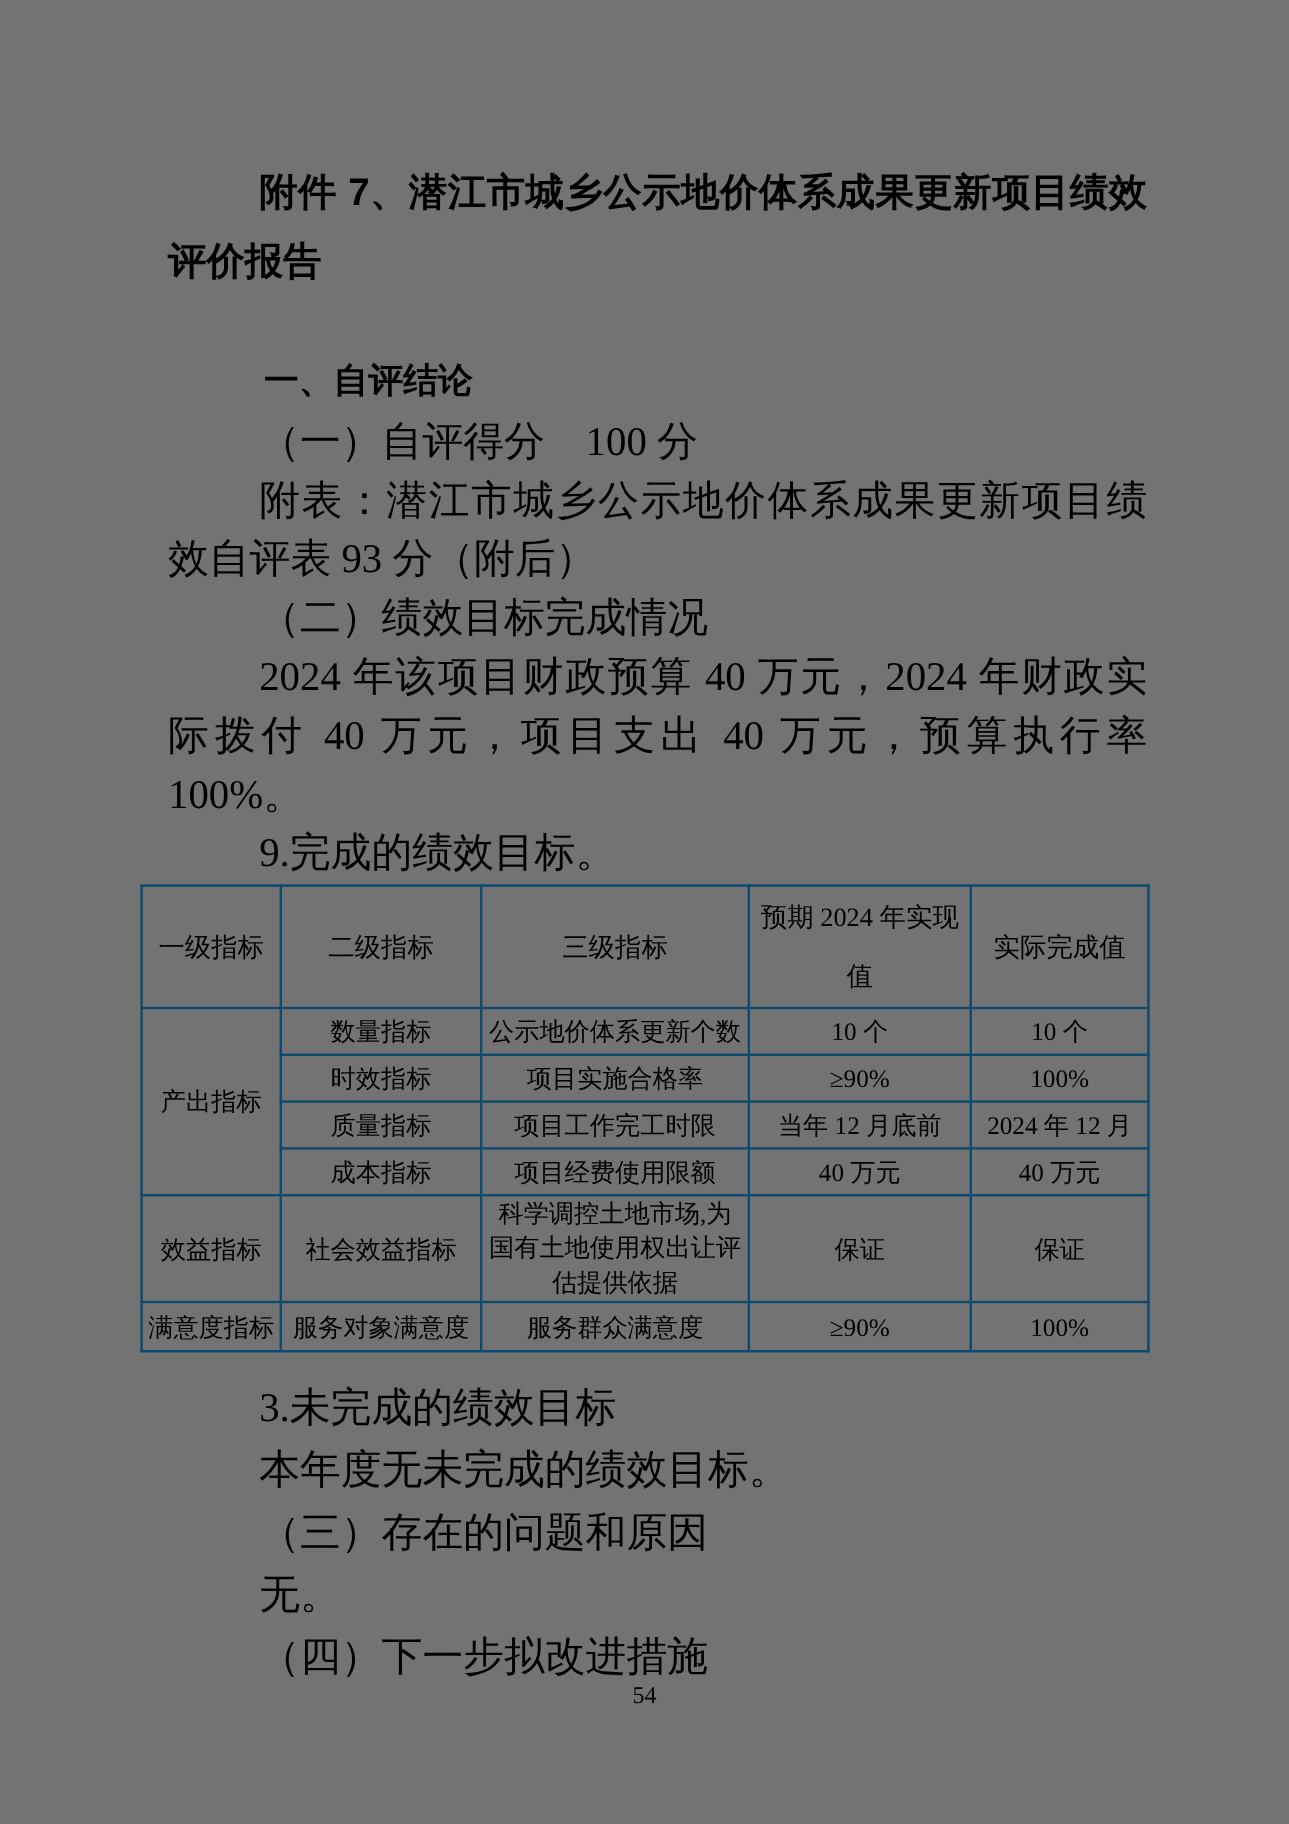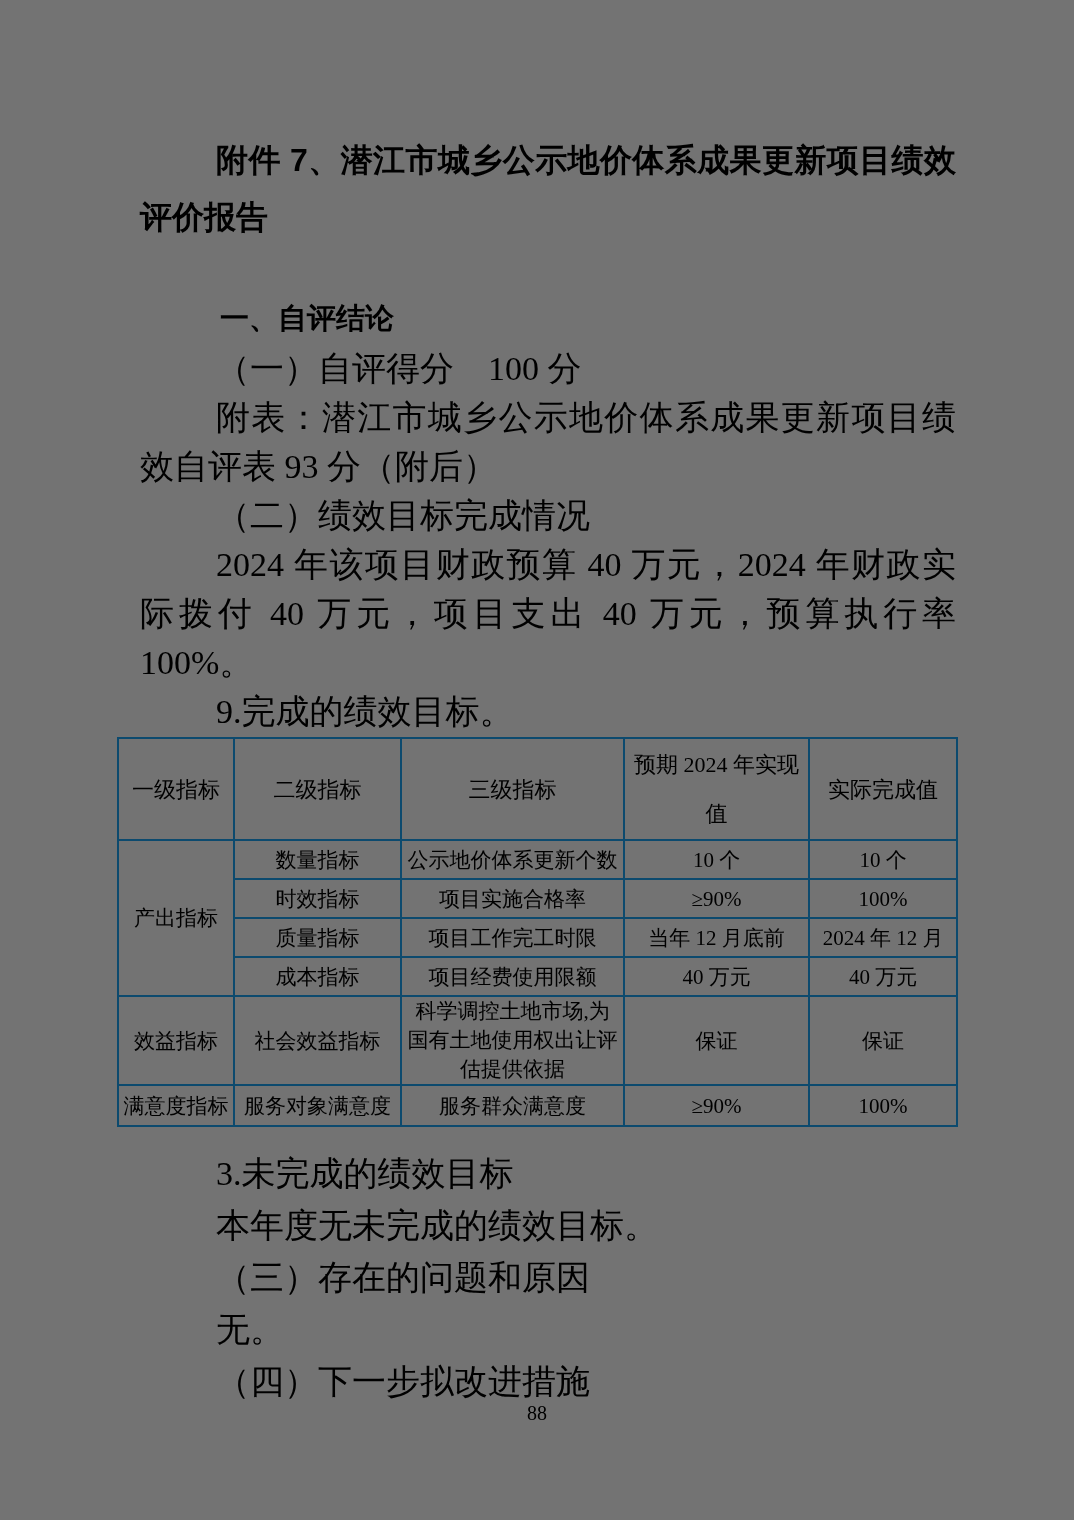--- a/index.html
+++ b/index.html
@@ -168,14 +168,14 @@
     <div class="bottom-block">
       <p class="para">3.未完成的绩效目标</p>
       <p class="para">本年度无未完成的绩效目标。</p>
       <p class="para">（三）存在的问题和原因</p>
       <p class="para">无。</p>
       <p class="para">（四）下一步拟改进措施</p>
     </div>
 
   </div>
 
-  <div class="page-num">88</div>
+  <div class="page-num">54</div>
 </div>
 
 </body></html>

